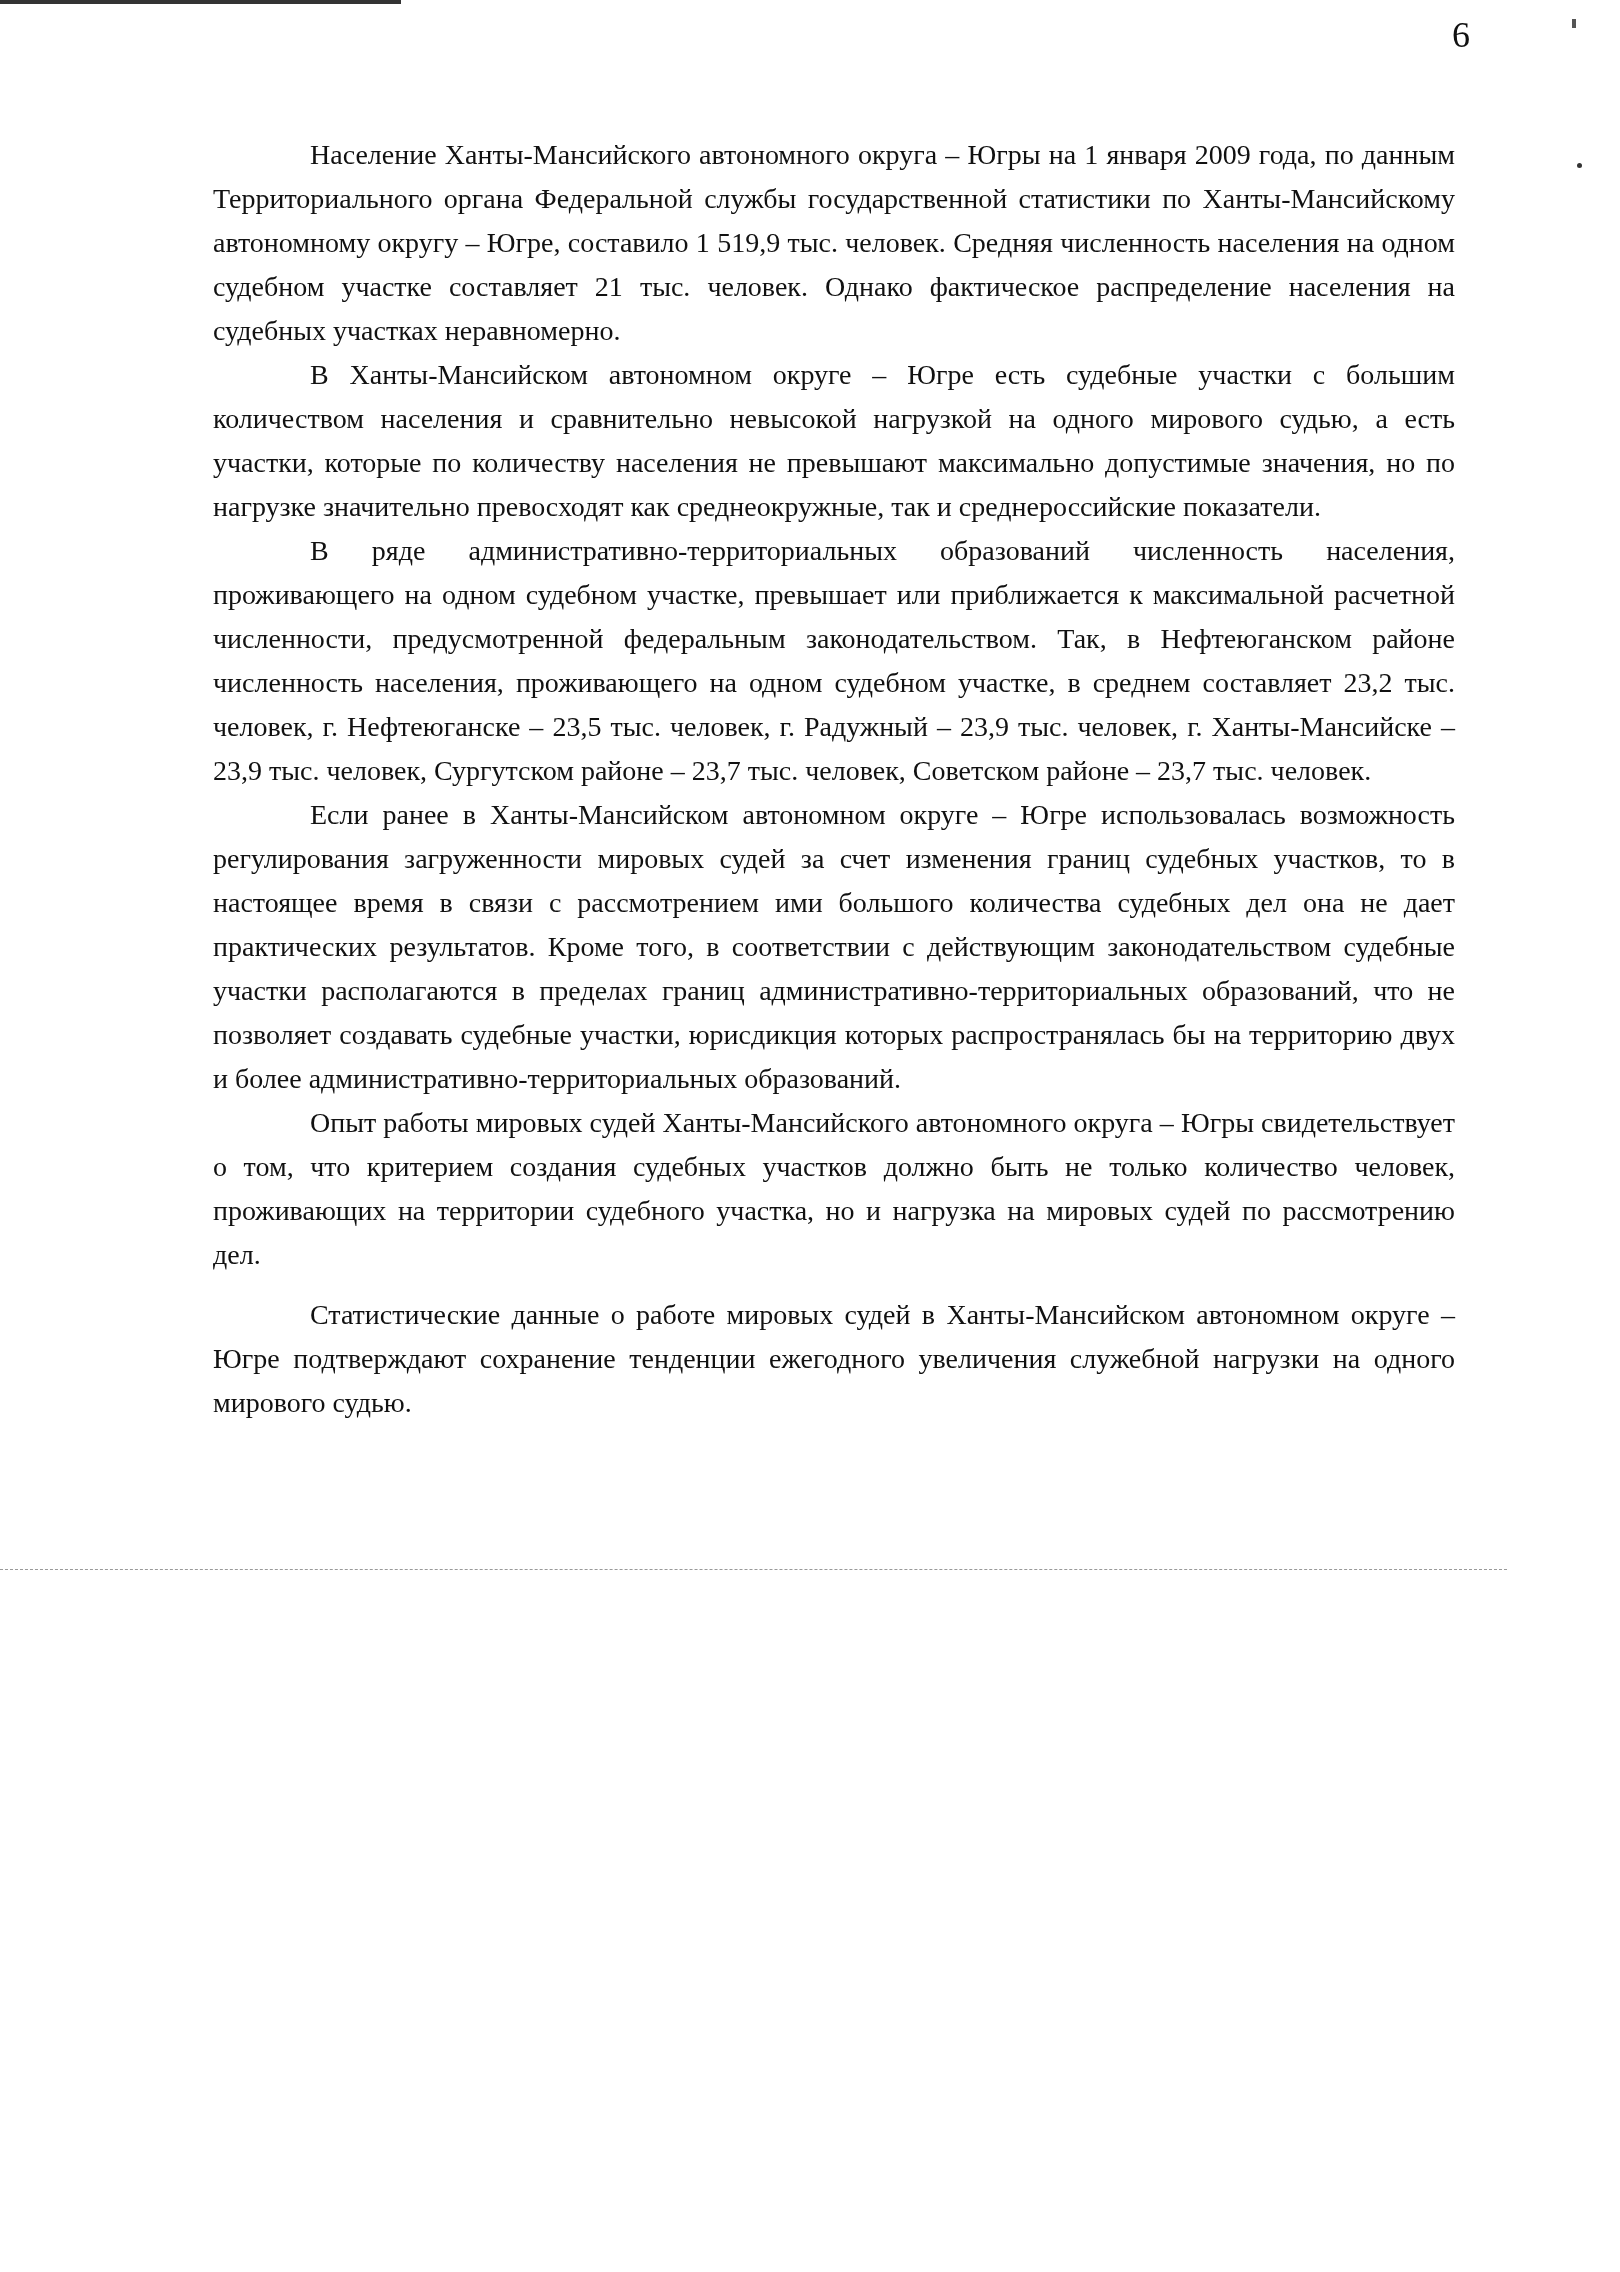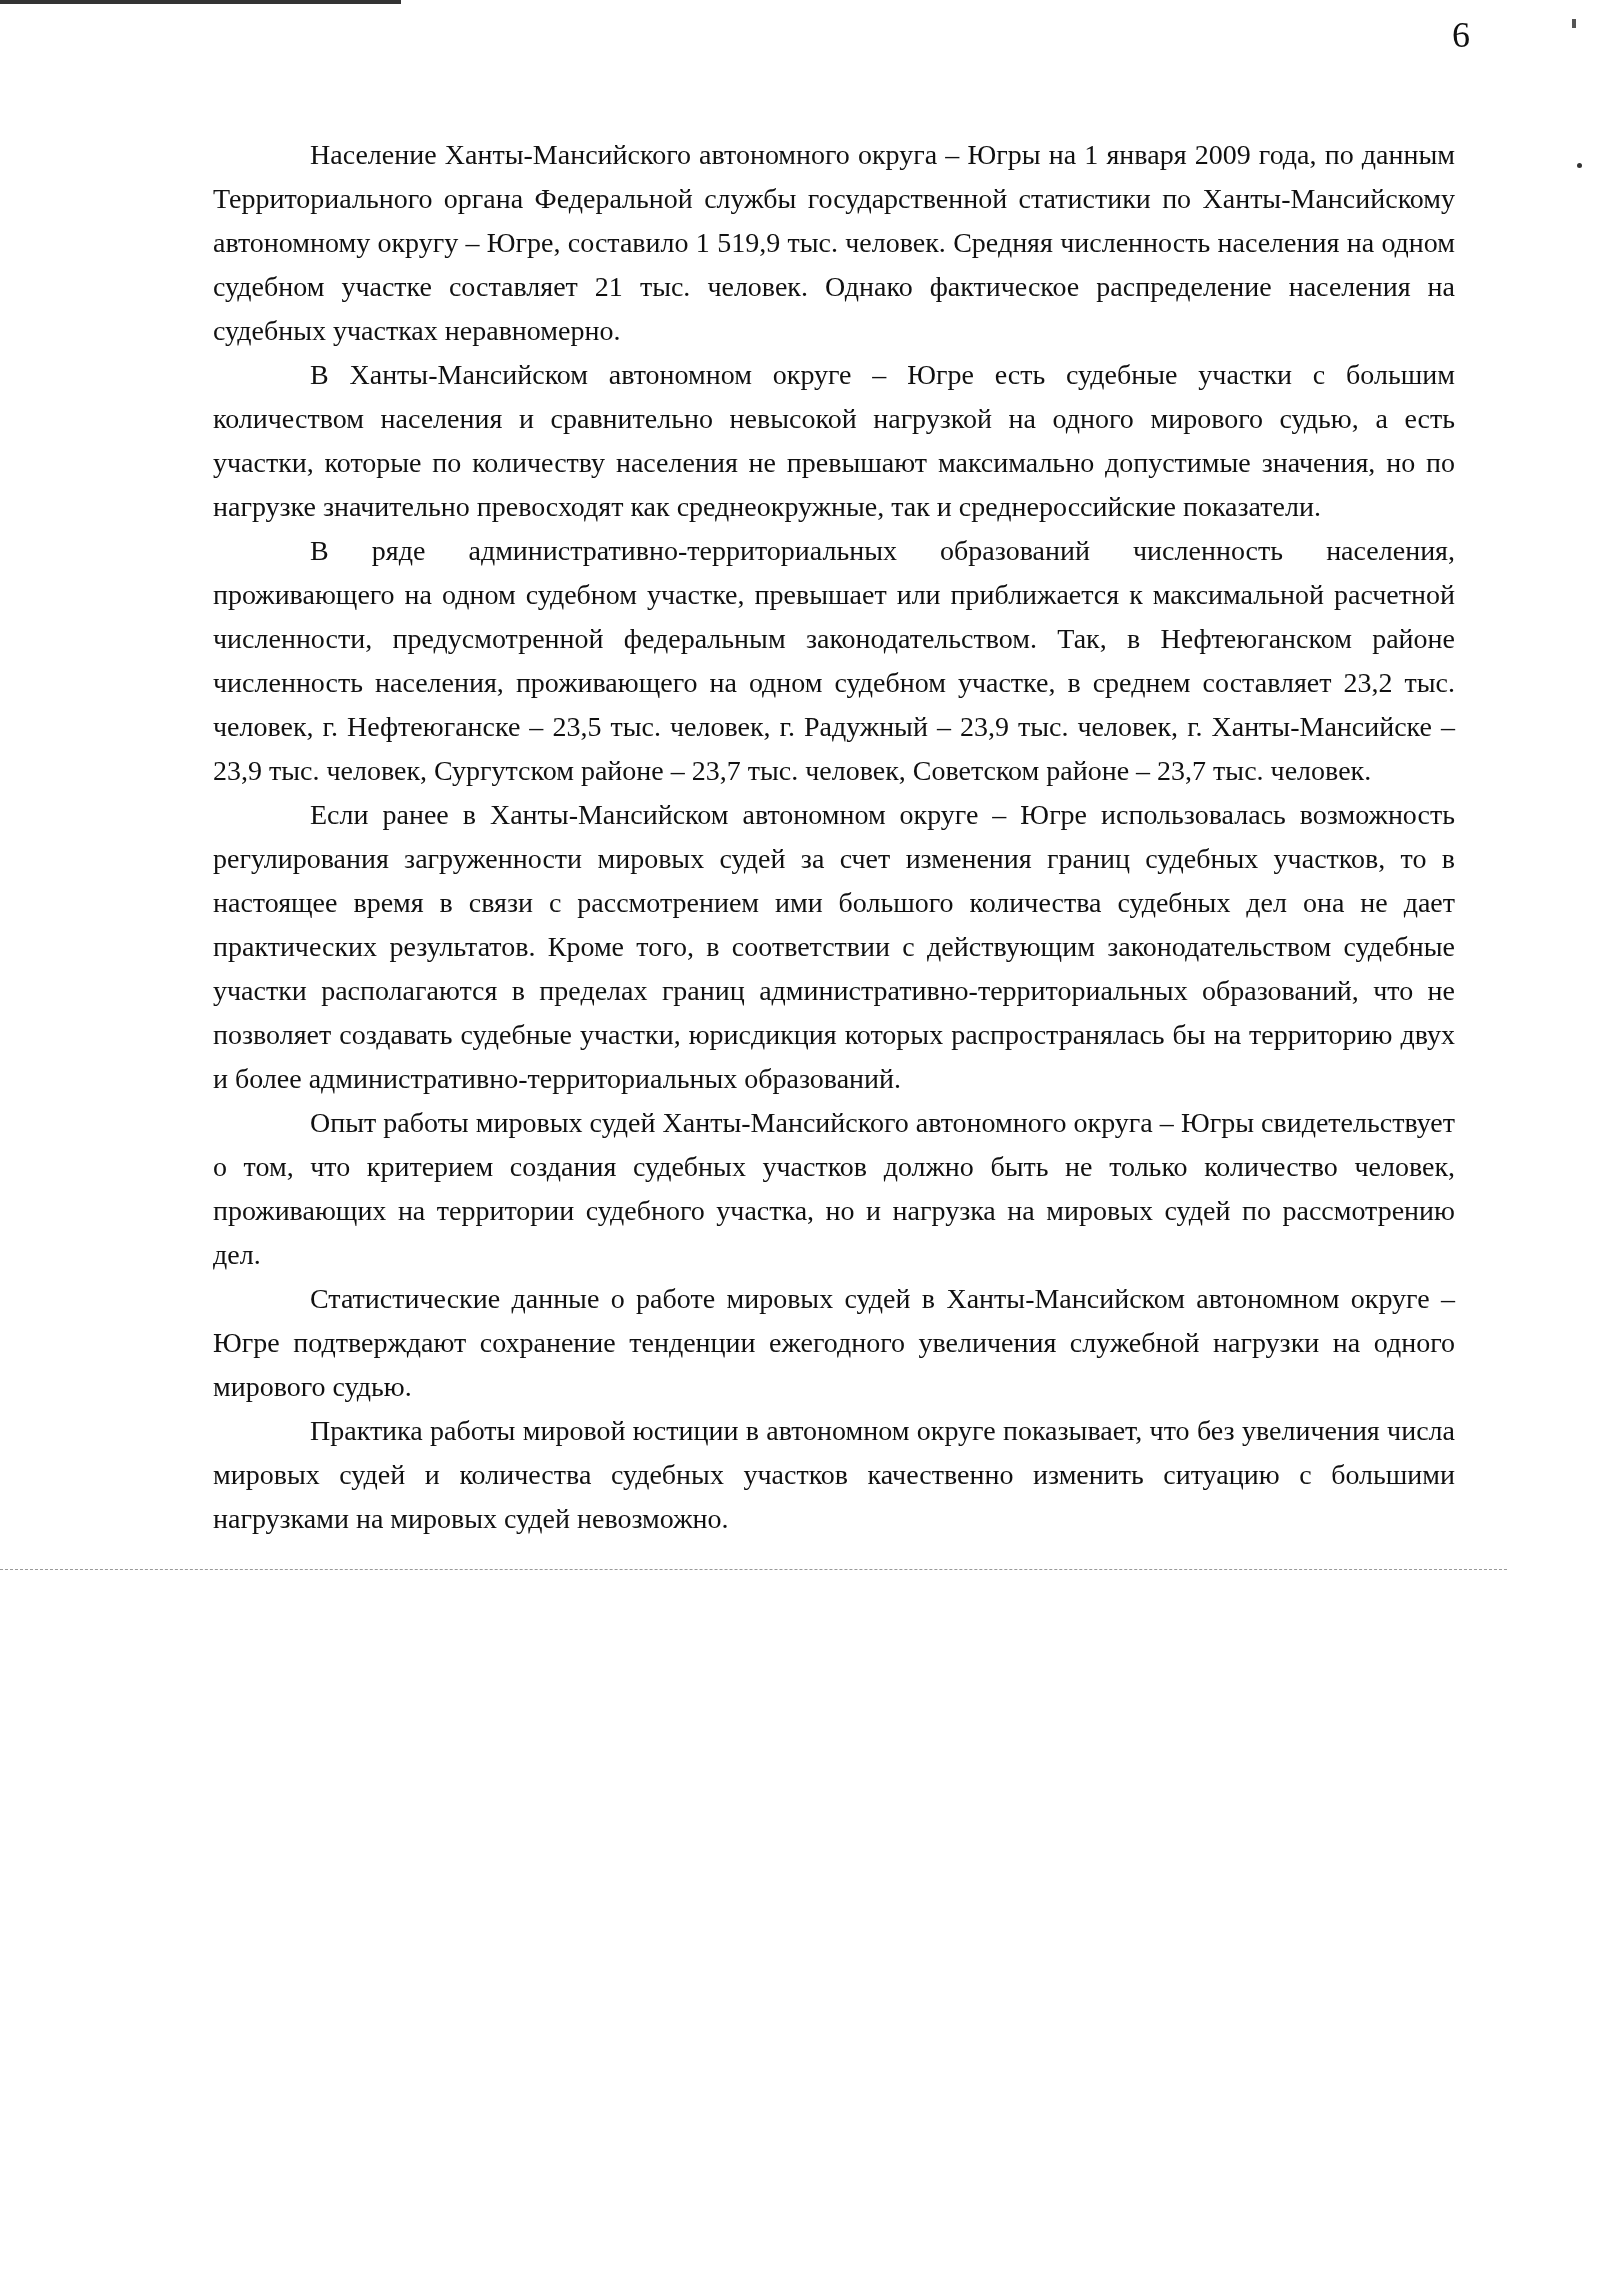--- a/index.html
+++ b/index.html
@@ -3,34 +3,33 @@
 <meta charset="utf-8">
 <style>
   html, body { margin:0; padding:0; background:#fff; }
   body { width:1621px; height:2273px; position:relative; overflow:hidden; color:#111; }
   .topline { position:absolute; left:0; top:0; width:401px; height:3.9px; background:#333; }
   .page-num { position:absolute; left:1452px; top:14.2px; font-family:"Liberation Serif", serif; font-size:36px; }
   .mark1 { position:absolute; left:1572px; top:19.4px; width:3.9px; height:9px; background:#555; }
   .mark2 { position:absolute; left:1577px; top:163px; width:5.2px; height:5.2px; background:#333; border-radius:50%; }
   .text { position:absolute; left:213px; top:133px; width:1242px; font-family:"Liberation Serif", serif; font-size:28px; line-height:44px; }
   .p { margin:0; text-align:justify; text-indent:97px; }
-  .p.low { margin-top:0; }
+  .p.low { margin-top:16px; }
   .dash-line { position:absolute; left:0; top:1569px; width:1507px; height:0; border-top:1.9px dashed #999; }
 </style>
 </head>
 <body>
 
 <div class="topline"></div>
 <div class="page-num">6</div>
 <div class="mark1"></div>
 <div class="mark2"></div>
 <div class="dash-line"></div>
 
 <div class="text">
   <p class="p">Население Ханты-Мансийского автономного округа – Югры на 1 января 2009 года, по данным Территориального органа Федеральной службы государственной статистики по Ханты-Мансийскому автономному округу – Югре, составило 1 519,9 тыс. человек. Средняя численность населения на одном судебном участке составляет 21 тыс. человек. Однако фактическое распределение населения на судебных участках неравномерно.</p>
   <p class="p">В Ханты-Мансийском автономном округе – Югре есть судебные участки с большим количеством населения и сравнительно невысокой нагрузкой на одного мирового судью, а есть участки, которые по количеству населения не превышают максимально допустимые значения, но по нагрузке значительно превосходят как среднеокружные, так и среднероссийские показатели.</p>
   <p class="p">В ряде административно-территориальных образований численность населения, проживающего на одном судебном участке, превышает или приближается к максимальной расчетной численности, предусмотренной федеральным законодательством. Так, в Нефтеюганском районе численность населения, проживающего на одном судебном участке, в среднем составляет 23,2 тыс. человек, г. Нефтеюганске – 23,5 тыс. человек, г. Радужный – 23,9 тыс. человек, г. Ханты-Мансийске – 23,9 тыс. человек, Сургутском районе – 23,7 тыс. человек, Советском районе – 23,7 тыс. человек.</p>
   <p class="p">Если ранее в Ханты-Мансийском автономном округе – Югре использовалась возможность регулирования загруженности мировых судей за счет изменения границ судебных участков, то в настоящее время в связи с рассмотрением ими большого количества судебных дел она не дает практических результатов. Кроме того, в соответствии с действующим законодательством судебные участки располагаются в пределах границ административно-территориальных образований, что не позволяет создавать судебные участки, юрисдикция которых распространялась бы на территорию двух и более административно-территориальных образований.</p>
   <p class="p">Опыт работы мировых судей Ханты-Мансийского автономного округа – Югры свидетельствует о том, что критерием создания судебных участков должно быть не только количество человек, проживающих на территории судебного участка, но и нагрузка на мировых судей по рассмотрению дел.</p>
   <p class="p low">Статистические данные о работе мировых судей в Ханты-Мансийском автономном округе – Югре подтверждают сохранение тенденции ежегодного увеличения служебной нагрузки на одного мирового судью.</p>
-  <p class="p low">Практика работы мировой юстиции в автономном округе показывает, что без увеличения числа мировых судей и количества судебных участков качественно изменить ситуацию с большими нагрузками на мировых судей невозможно.</p>
 </div>
 
 
 </body></html>

